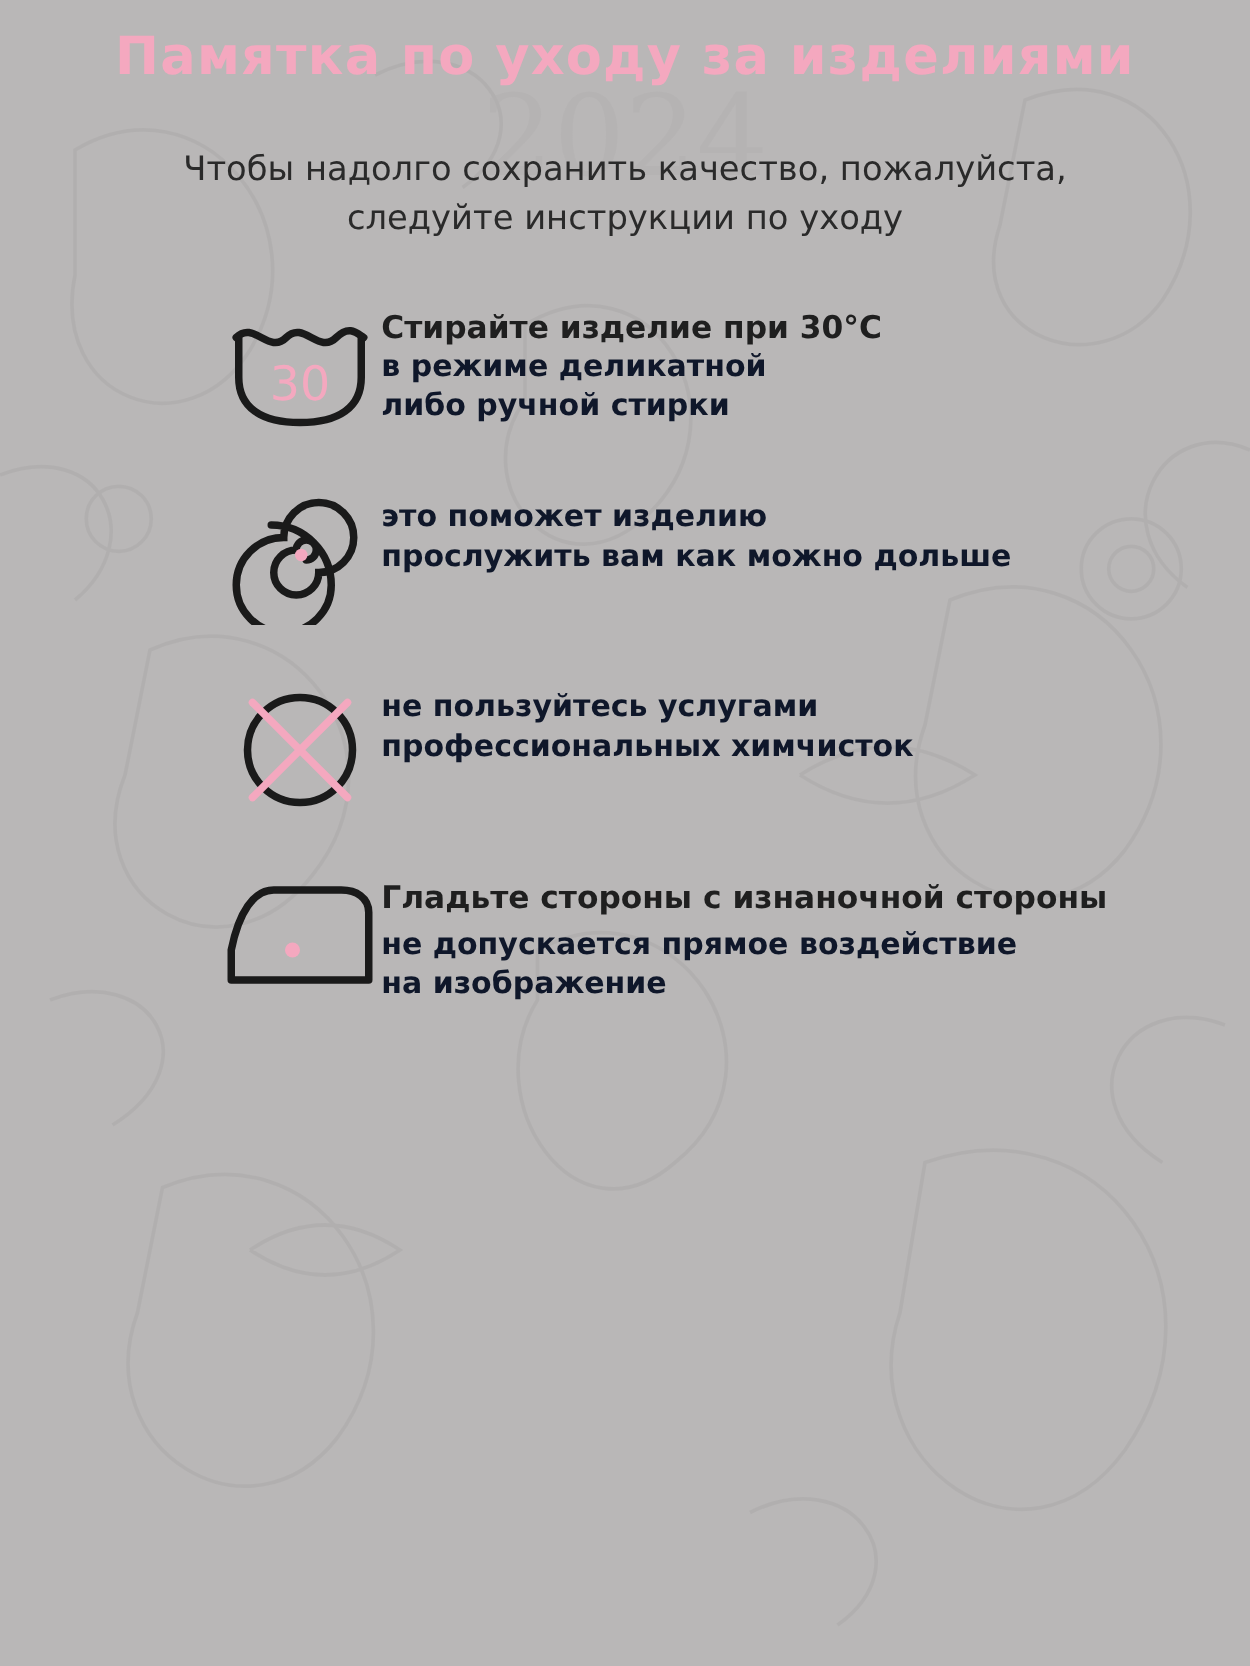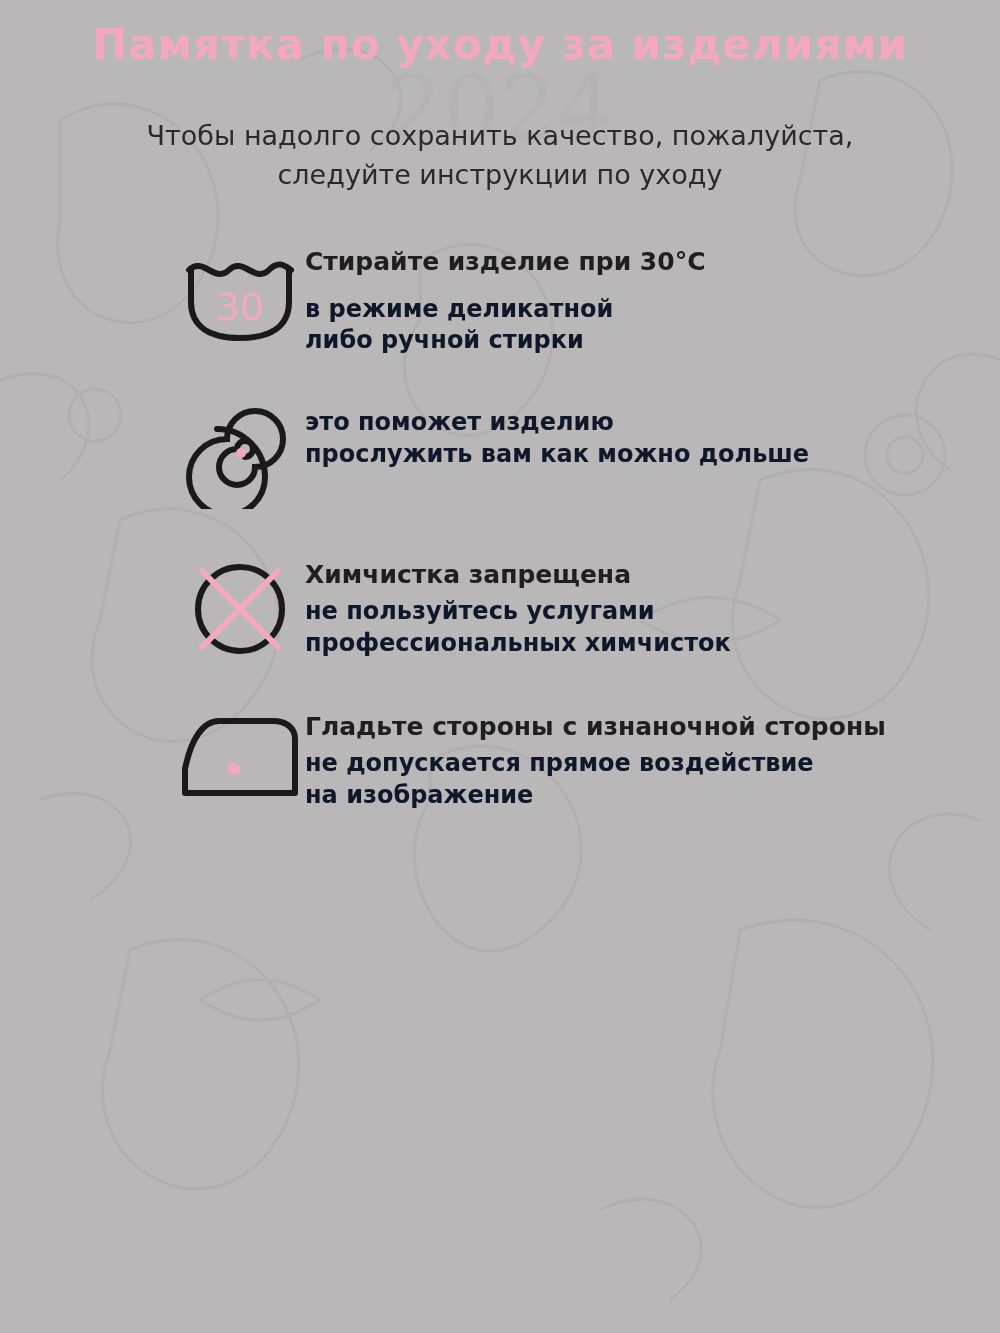--- a/index.html
+++ b/index.html
@@ -97,21 +97,21 @@
     color: #1f1f1f;
     font-size: 30px;
     font-weight: 700;
     line-height: 1.4;
     margin-top: 30px;
     padding: 0 120px;
     white-space: pre-line;
   }
 
   
-  .item-1 .item-title { margin-bottom: 16px; }
+  .item-1 .item-title { margin-bottom: 0; }
 </style>
 </head>
 <body>
 
 <div id="bg-pattern">
   <svg viewBox="0 0 1000 1333" preserveAspectRatio="xMidYMid slice" xmlns="http://www.w3.org/2000/svg">
     <g fill="none" stroke="#8d8b8b" stroke-width="3">
       <path d="M60 120 C 160 60, 260 180, 200 280 C 150 360, 40 320, 60 220 Z"></path>
       <path d="M820 80 C 920 40, 990 150, 930 240 C 880 310, 770 270, 800 180 Z"></path>
       <path d="M120 520 C 230 470, 330 600, 250 700 C 180 790, 60 720, 100 620 Z"></path>
@@ -176,21 +176,20 @@
 
     <div class="care-item">
       <div class="icon-box">
         <svg width="104" height="104" viewBox="0 0 104 104" xmlns="http://www.w3.org/2000/svg">
           <circle cx="52" cy="52" r="42" fill="none" stroke="#1a1a1a" stroke-width="6"></circle>
           <path d="M14 14 L90 90" stroke="#f4a8bf" stroke-width="6" stroke-linecap="round"></path>
           <path d="M90 14 L14 90" stroke="#f4a8bf" stroke-width="6" stroke-linecap="round"></path>
         </svg>
       </div>
       <div class="texts">
-        <div class="item-title">Химчистка запрещена</div>
         <div class="item-desc">не пользуйтесь услугами
 профессиональных химчисток</div>
       </div>
     </div>
 
     <div class="care-item">
       <div class="icon-box">
         <svg width="126" height="100" viewBox="0 0 126 100" xmlns="http://www.w3.org/2000/svg">
           <path d="M8 84 L118 84 L118 30 C118 18 108 12 96 12 L42 12 C26 12 14 30 8 60 Z" fill="none" stroke="#1a1a1a" stroke-width="6" stroke-linejoin="round"></path>
           <circle cx="57" cy="60" r="6" fill="#f4a8bf"></circle>

